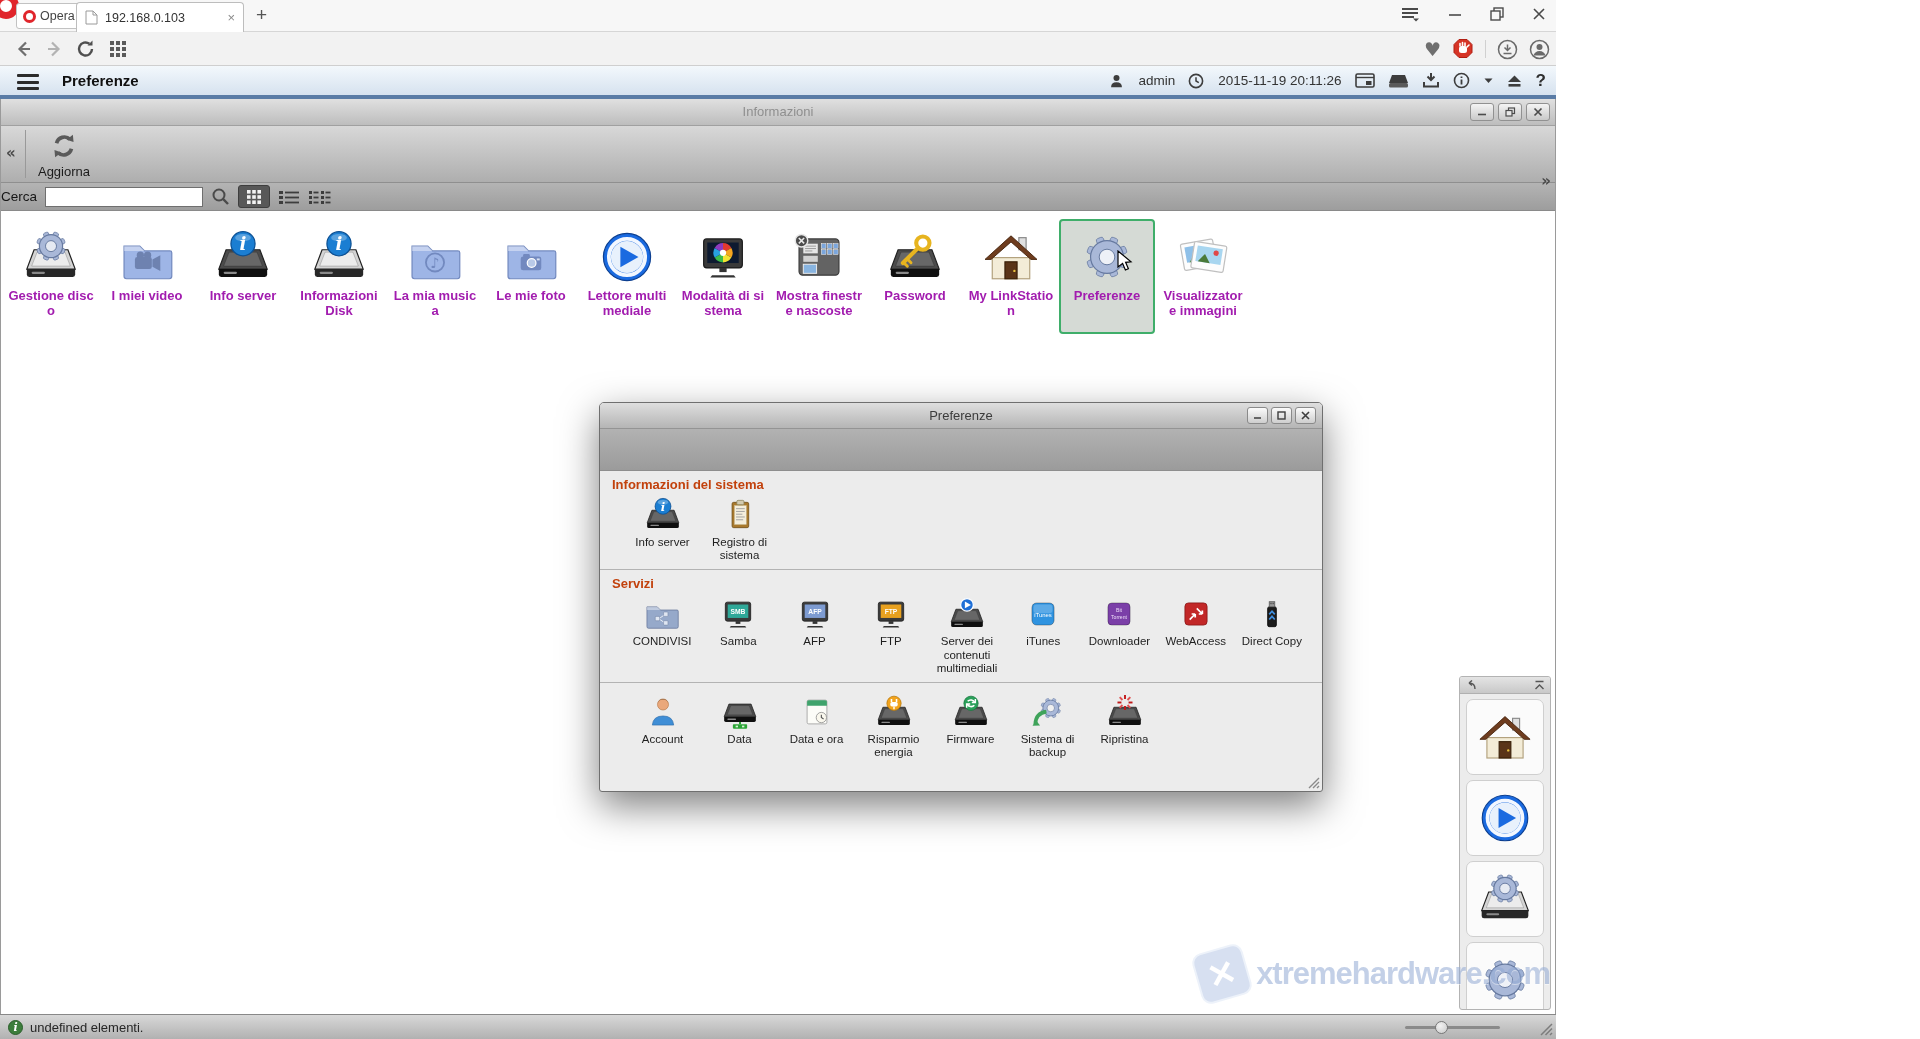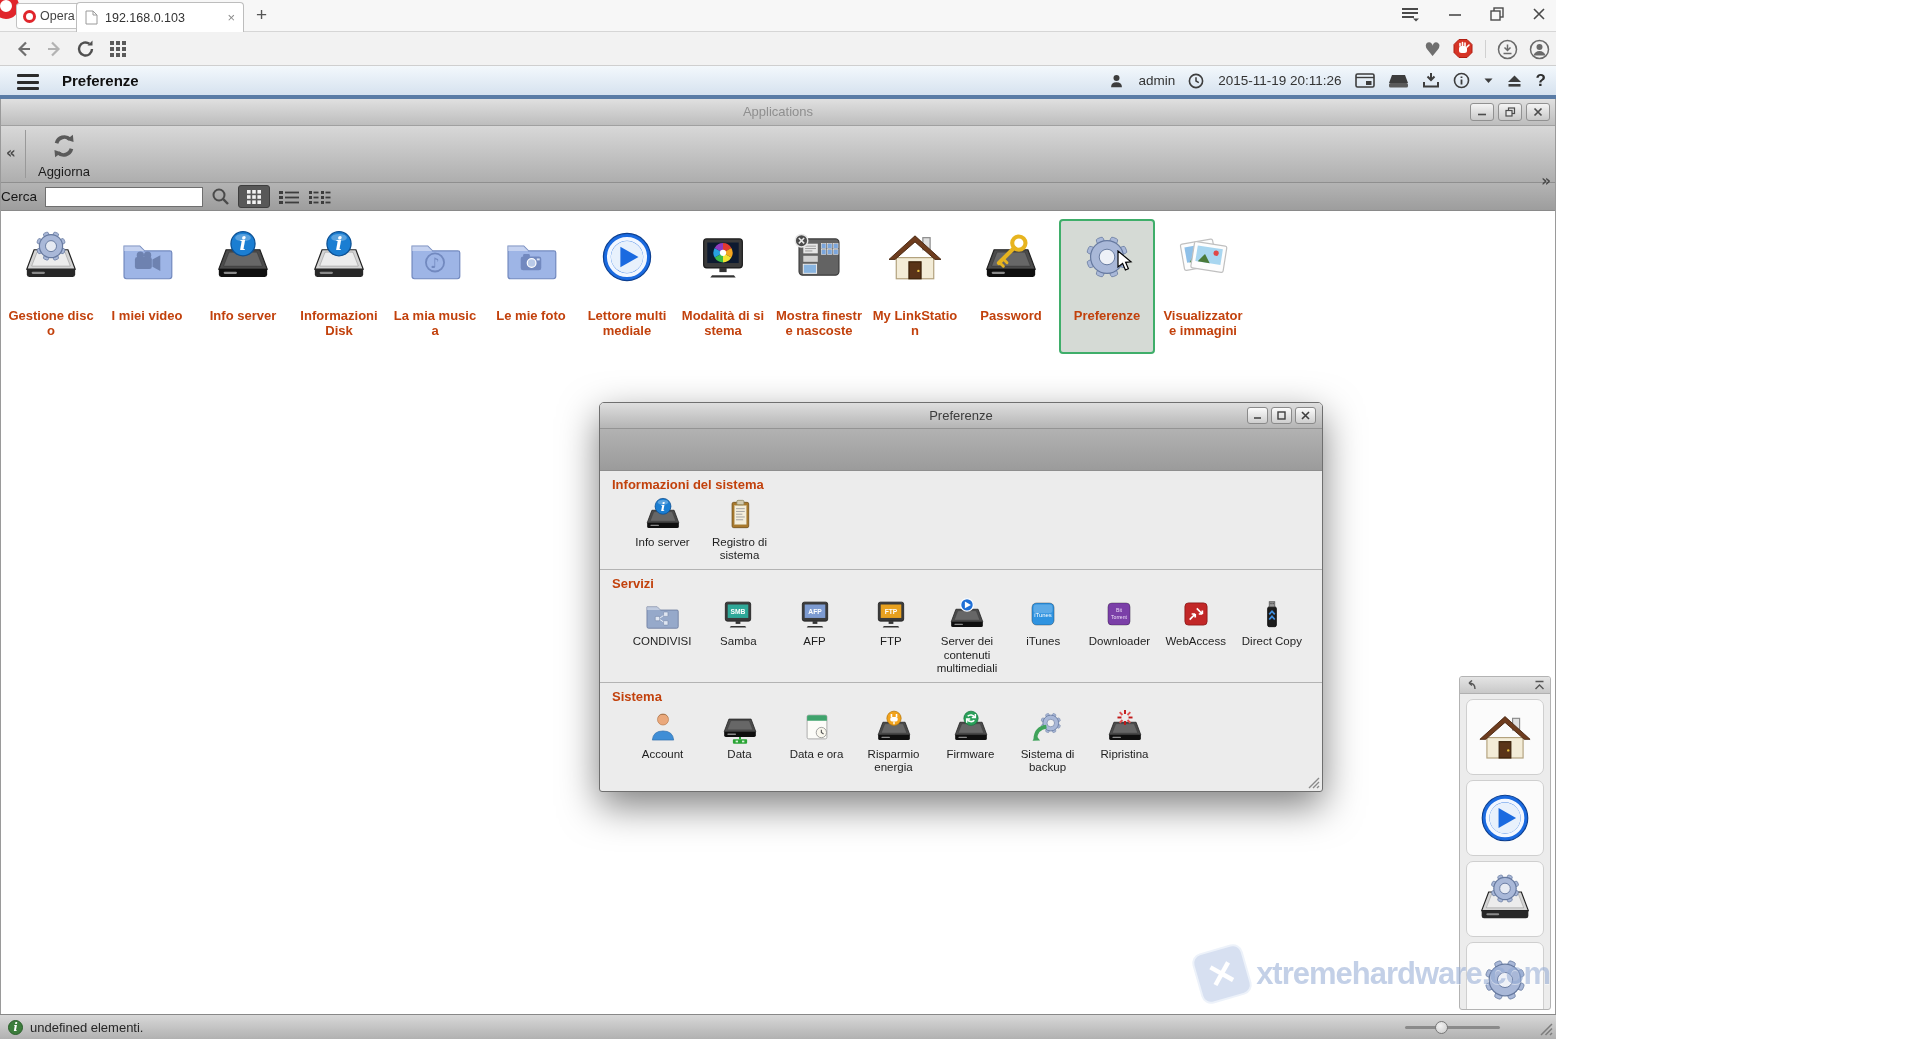--- a/index.html
+++ b/index.html
@@ -52,21 +52,21 @@
 .search-row{height:28px;background:linear-gradient(#b4b4b4,#9d9d9d);border-bottom:1px solid #8a8a8a;display:flex;align-items:center;gap:8px;padding-right:16px}
 .search-row .lbl{font-size:13.5px;color:#161616}
 .search-input{width:158px;height:20px;border:1px solid #6f6f6f;background:#fff;font-size:12px;padding:0 4px}
 .viewbtn{display:flex;align-items:center;justify-content:center}
 .viewbtn.active{width:32px;height:23px;background:#585858;border:1px solid #3e3e3e;border-radius:3px}
 
 
 .icon-grid{display:flex;align-items:flex-start;padding:8px 0 0 2px}
 .app-item{width:96px;display:flex;flex-direction:column;align-items:center;padding:4px 3px 6px;border:2px solid transparent}
 .app-item .ic{height:64px;display:flex;align-items:center;justify-content:center}
-.app-item .lb{font-weight:bold;font-size:13px;line-height:1.12;color:#c2410c;text-align:center;word-break:break-all;margin-top:20px}
+.app-item .lb{font-weight:bold;font-size:13px;line-height:1.12;color:#a21caf;text-align:center;word-break:break-all;margin-top:0}
 .app-item.selected{border:2px solid #3fae6a;border-radius:4px;background:#d5dad5;padding-bottom:28px}
 
 
 .dialog{position:absolute;left:599px;top:402px;width:724px;height:390px;border:1px solid #6f6f6f;border-radius:5px 5px 3px 3px;box-shadow:0 14px 38px rgba(0,0,0,.5);background:#ececec;overflow:hidden;z-index:10}
 .dlg-titlebar{height:26px;background:linear-gradient(#dedede,#b5b5b5);border-bottom:1px solid #949494;position:relative}
 .dlg-titlebar .t{display:block;text-align:center;line-height:25px;font-size:13px;color:#3c3c3c}
 .dlg-btns{position:absolute;right:6px;top:4px;display:flex;gap:3px}
 .dbtn{width:21px;height:17px;border:1px solid #8a8a8a;border-radius:3px;background:linear-gradient(#fbfbfb,#cecece);display:flex;align-items:center;justify-content:center;color:#3e3e3e;font-size:10px}
 .dlg-band{height:42px;background:linear-gradient(#b2b2b2,#9b9b9b);border-bottom:1px solid #8e8e8e}
 .dlg-section{padding:6px 12px 7px;border-bottom:1px solid #b3b3b3}
@@ -227,21 +227,21 @@
       <svg width="17" height="16" viewBox="0 0 17 16">
           <path d="M2 9 L8.5 2.5 L15 9 Z" fill="#3d3d3d"></path>
           <rect x="2.5" y="11" width="12" height="2.6" fill="#3d3d3d"></rect>
         </svg>
       <span class="help-q">?</span>
     </div>
   </div>
 
   <div class="apps-win">
     <div class="win-titlebar">
-      <span class="t">Applications</span>
+      <span class="t">Informazioni</span>
       <div class="win-btns">
         <span class="wbtn">
             <svg width="10" height="8" viewBox="0 0 10 8">
               <path d="M1 6.5 h8" stroke="#4c4c4c" stroke-width="1.6"></path>
             </svg>
           </span>
         <span class="wbtn">
             <svg width="11" height="10" viewBox="0 0 11 10">
               <rect x="3.5" y="1" width="6" height="5.5" fill="none" stroke="#4c4c4c" stroke-width="1.2"></rect>
               <rect x="1" y="3.5" width="6" height="5.5" fill="#e8e8e8" stroke="#4c4c4c" stroke-width="1.2"></rect>
@@ -463,44 +463,44 @@
               <rect x="11" y="30" width="11" height="7.5" fill="#88b4e0" stroke="#eee" stroke-width="0.8"></rect>
               <circle cx="9.5" cy="10.5" r="5.2" fill="#4c4c4c" stroke="#e8e8e8" stroke-width="1.2"></circle>
               <path d="M7.3 8.3 l4.4 4.4 M11.7 8.3 l-4.4 4.4" stroke="#e8e8e8" stroke-width="1.3"></path>
             </svg>
           </div>
           <div class="lb">Mostra finestre nascoste</div>
         </div>
         <div class="app-item">
           <div class="ic">
             <svg width="58" height="58" viewBox="0 0 48 48">
-              <rect x="30.5" y="8" width="6" height="10" fill="#e0e0e0" stroke="#8a8a8a"></rect>
-              <rect x="8.5" y="24.5" width="31" height="17.5" fill="#f3ecd7" stroke="#b3a27e"></rect>
-              <path d="M2.5 26 L24 6.5 L45.5 26 L40.5 26 L24 11.5 L7.5 26 Z" fill="#6e3c1e" stroke="#4a2812" stroke-width="0.8"></path>
-              <rect x="19" y="28" width="10" height="14" fill="#5a3418" stroke="#3a2008"></rect>
-              <circle cx="26.8" cy="35.5" r="1" fill="#e8c23f"></circle>
-            </svg>
-          </div>
-          <div class="lb">My LinkStation</div>
-        </div>
-        <div class="app-item">
-          <div class="ic">
-            <svg width="58" height="58" viewBox="0 0 48 48">
               <g transform="translate(0,0)">
                 <path d="M10 18 L38 18 L44 34 L4 34 Z" fill="#4b4b4b" stroke="#222" stroke-width="1"></path>
                 <path d="M12.5 20 L35.5 20 L40 31.5 L8 31.5 Z" fill="rgba(255,255,255,.16)" stroke="rgba(0,0,0,.25)" stroke-width="0.6"></path>
                 <path d="M4 34 h40 v4.5 a2 2 0 0 1 -2 2 H6 a2 2 0 0 1 -2 -2 Z" fill="#0f0f0f"></path>
                 <rect x="8" y="36.2" width="11" height="1.8" rx="0.9" fill="#8a8a8a"></rect>
               </g>
               <circle cx="30.5" cy="12.5" r="5.5" fill="none" stroke="#e7b41f" stroke-width="3.4"></circle>
               <path d="M26.5 16.5 L14 29" stroke="#e7b41f" stroke-width="3.4" stroke-linecap="round"></path>
               <path d="M17.5 25.5 l3.2 3.2 M14.5 28.5 l3.2 3.2" stroke="#e7b41f" stroke-width="2.4" stroke-linecap="round"></path>
             </svg>
           </div>
           <div class="lb">Password</div>
+        </div>
+        <div class="app-item">
+          <div class="ic">
+            <svg width="58" height="58" viewBox="0 0 48 48">
+              <rect x="30.5" y="8" width="6" height="10" fill="#e0e0e0" stroke="#8a8a8a"></rect>
+              <rect x="8.5" y="24.5" width="31" height="17.5" fill="#f3ecd7" stroke="#b3a27e"></rect>
+              <path d="M2.5 26 L24 6.5 L45.5 26 L40.5 26 L24 11.5 L7.5 26 Z" fill="#6e3c1e" stroke="#4a2812" stroke-width="0.8"></path>
+              <rect x="19" y="28" width="10" height="14" fill="#5a3418" stroke="#3a2008"></rect>
+              <circle cx="26.8" cy="35.5" r="1" fill="#e8c23f"></circle>
+            </svg>
+          </div>
+          <div class="lb">My LinkStation</div>
         </div>
         <div class="app-item selected">
           <div class="ic">
             <svg width="58" height="58" viewBox="0 0 48 48">
               <rect x="20.94" y="7" width="6.12" height="9.350000000000001" rx="1.7000000000000002" fill="#a9b8d8" stroke="#66799f" stroke-width="0.6" transform="rotate(22.5 24 24)"></rect>
               <rect x="20.94" y="7" width="6.12" height="9.350000000000001" rx="1.7000000000000002" fill="#a9b8d8" stroke="#66799f" stroke-width="0.6" transform="rotate(67.5 24 24)"></rect>
               <rect x="20.94" y="7" width="6.12" height="9.350000000000001" rx="1.7000000000000002" fill="#a9b8d8" stroke="#66799f" stroke-width="0.6" transform="rotate(112.5 24 24)"></rect>
               <rect x="20.94" y="7" width="6.12" height="9.350000000000001" rx="1.7000000000000002" fill="#a9b8d8" stroke="#66799f" stroke-width="0.6" transform="rotate(157.5 24 24)"></rect>
               <rect x="20.94" y="7" width="6.12" height="9.350000000000001" rx="1.7000000000000002" fill="#a9b8d8" stroke="#66799f" stroke-width="0.6" transform="rotate(202.5 24 24)"></rect>
               <rect x="20.94" y="7" width="6.12" height="9.350000000000001" rx="1.7000000000000002" fill="#a9b8d8" stroke="#66799f" stroke-width="0.6" transform="rotate(247.5 24 24)"></rect>
@@ -694,21 +694,20 @@
                   <rect x="24.6" y="9.8" width="1.8" height="1.8" fill="#555"></rect>
                   <path d="M20.5 24.5 l3.5 -4 3.5 4" fill="none" stroke="#3f8fe0" stroke-width="2.2"></path>
                   <path d="M20.5 31 l3.5 -4 3.5 4" fill="none" stroke="#3f8fe0" stroke-width="2.2"></path>
                 </svg>
               </div>
               <div class="lb">Direct Copy</div>
             </div>
           </div>
         </div>
         <div class="dlg-section">
-          <div class="dlg-sec-title">Sistema</div>
           <div class="dlg-items">
             <div class="dlg-item">
               <div class="ic">
                 <svg width="38" height="38" viewBox="0 0 48 48">
                   <circle cx="24" cy="14.5" r="7" fill="#eaa87b" stroke="#b5794b" stroke-width="0.8"></circle>
                   <path d="M17.5 12.5 a7 7 0 0 1 13 0 q-1.5 -5 -6.5 -5 t-6.5 5 Z" fill="#8a5a30"></path>
                   <path d="M10.5 40.5 q1 -11.5 13.5 -11.5 t13.5 11.5 Z" fill="#3f8ed6" stroke="#2a6aa8" stroke-width="0.8"></path>
                 </svg>
               </div>
               <div class="lb">Account</div>

